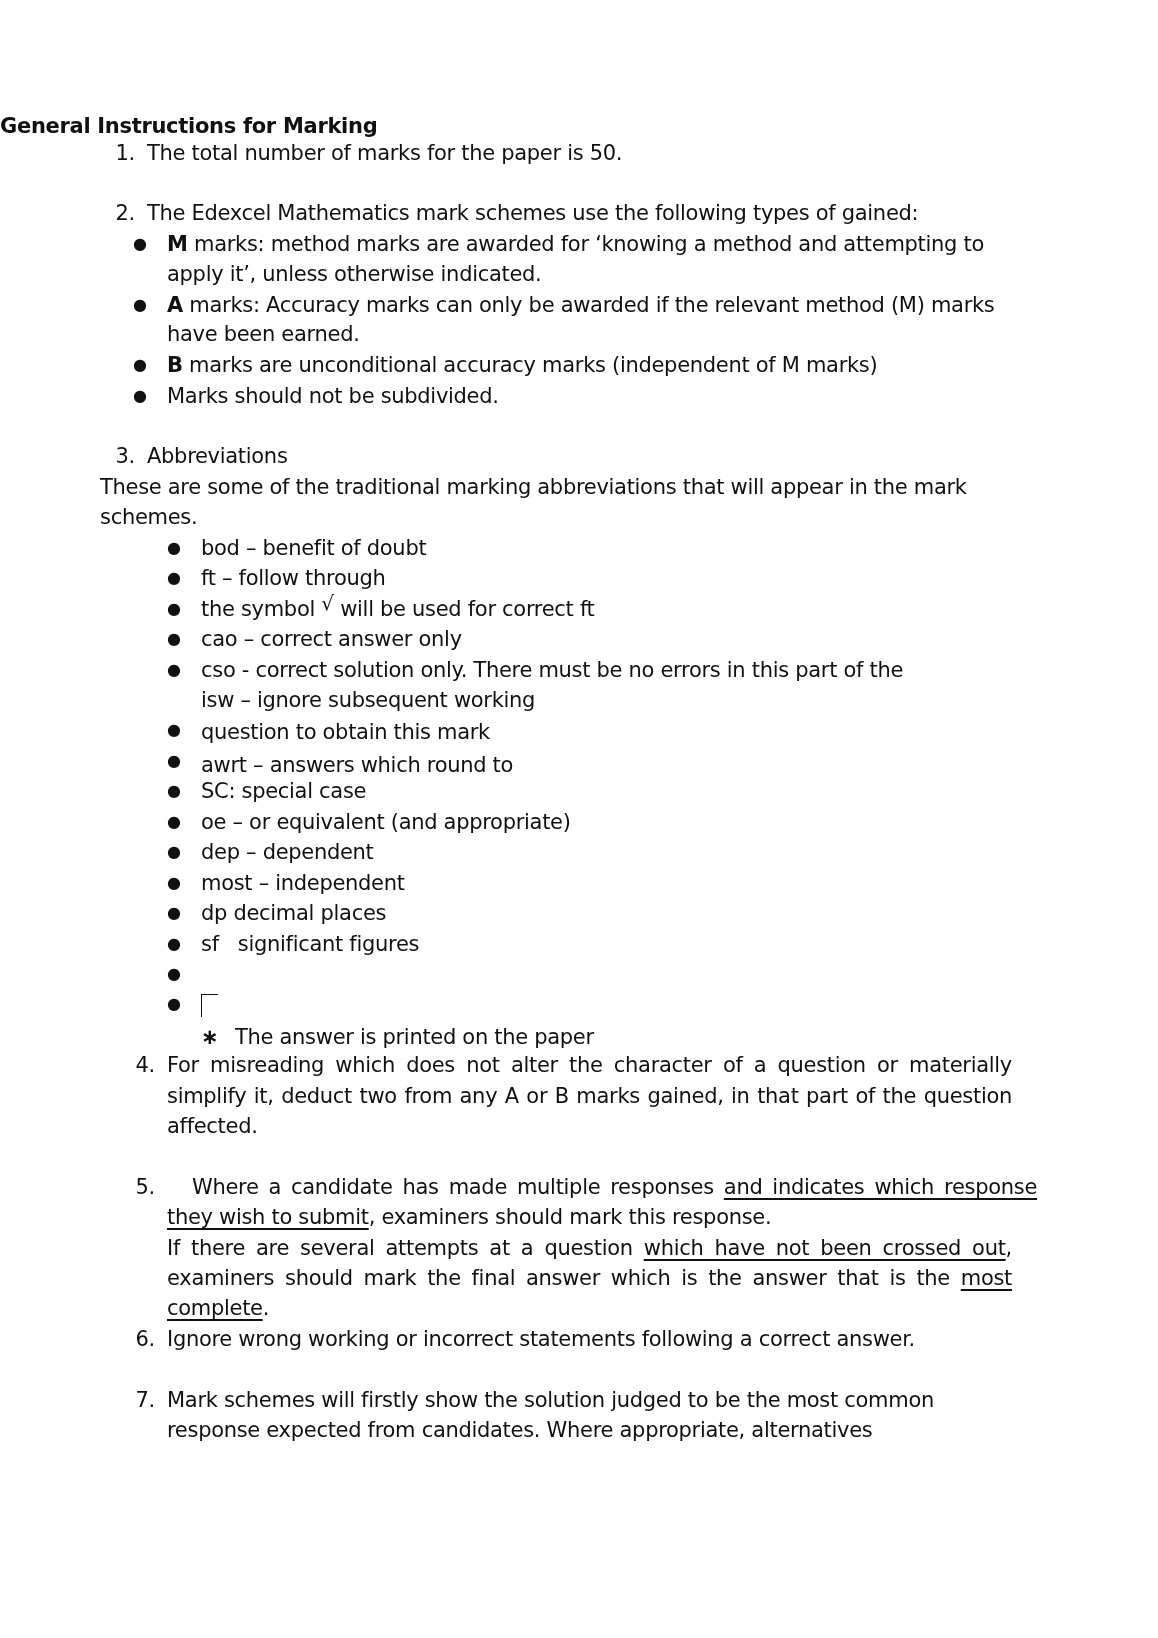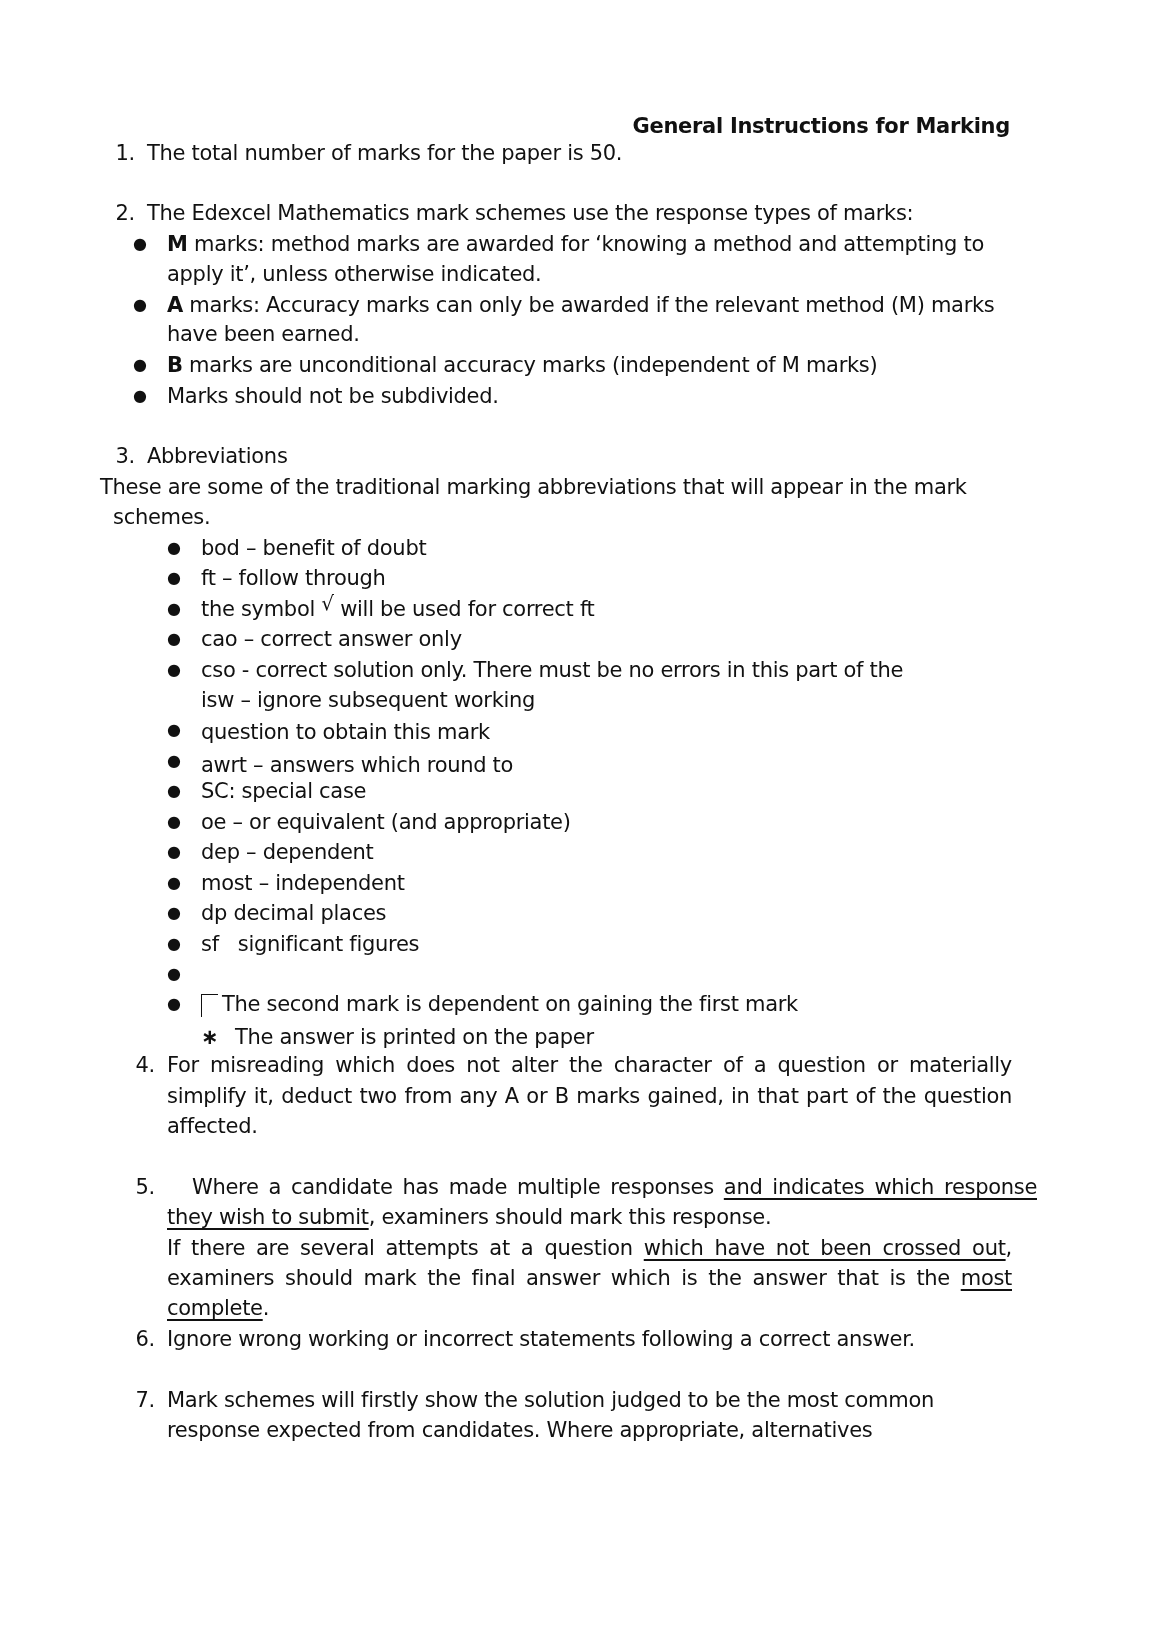--- a/index.html
+++ b/index.html
@@ -2,21 +2,21 @@
 <html><head>
 <meta charset="utf-8">
 <style>
   html, body { margin: 0; padding: 0; background: #ffffff; }
   body {
     width: 1158px; height: 1638px; position: relative; overflow: hidden;
     font-family: "DejaVu Sans", sans-serif; color: #111111;
     font-size: 21px; letter-spacing: -0.3px;
   }
   .abs { position: absolute; white-space: nowrap; line-height: 32px; }
-  .title { font-weight: bold; left: 0; width: 1010px; text-align: right; top: 110px; }
+  .title { font-weight: bold; left: 0; width: 1010px; text-align: left; top: 110px; }
   .num { width: 40px; text-align: right; }
   .bullet { font-size: 16px; }
   .b { font-weight: bold; }
   .u { text-decoration: underline; text-underline-offset: 4px; }
   .just { white-space: normal; text-align: justify; text-align-last: justify; width: 845px; }
   .sym-box {
     display: inline-block; width: 16px; height: 22px; border-top: 1.5px solid #111;
     border-left: 1.5px solid #111; vertical-align: -6px; margin-right: 4px;
   }
   .sym-check { display: inline-block; font-size: 20px; position: relative; top: -6px; }
@@ -25,40 +25,40 @@
 <body>
 
 <div>
 
   <div class="abs title">General Instructions for Marking</div>
 
   <div class="abs num" style="left:95px;top:137px;">1.</div>
   <div class="abs" style="left:147px;top:137px;">The total number of marks for the paper is 50.</div>
 
   <div class="abs num" style="left:95px;top:197px;">2.</div>
-  <div class="abs" style="left:147px;top:197px;">The Edexcel Mathematics mark schemes use the response types of marks:</div>
+  <div class="abs" style="left:147px;top:197px;">The Edexcel Mathematics mark schemes use the following types of gained:</div>
 
   <div class="abs bullet" style="left:133px;top:228px;">●</div>
   <div class="abs" style="left:167px;top:228px;"><span class="b">M</span><span> marks: method marks are awarded for ‘knowing a method and attempting to</span></div>
   <div class="abs" style="left:167px;top:258px;">apply it’, unless otherwise indicated.</div>
 
   <div class="abs bullet" style="left:133px;top:289px;">●</div>
   <div class="abs" style="left:167px;top:289px;"><span class="b">A</span><span> marks: Accuracy marks can only be awarded if the relevant method (M) marks</span></div>
   <div class="abs" style="left:167px;top:318px;">have been earned.</div>
 
   <div class="abs bullet" style="left:133px;top:349px;">●</div>
   <div class="abs" style="left:167px;top:349px;"><span class="b">B</span><span> marks are unconditional accuracy marks (independent of M marks)</span></div>
 
   <div class="abs bullet" style="left:133px;top:380px;">●</div>
   <div class="abs" style="left:167px;top:380px;">Marks should not be subdivided.</div>
 
   <div class="abs num" style="left:95px;top:440px;">3.</div>
   <div class="abs" style="left:147px;top:440px;">Abbreviations</div>
   <div class="abs" style="left:100px;top:471px;">These are some of the traditional marking abbreviations that will appear in the mark</div>
-  <div class="abs" style="left:100px;top:501px;margin-left:13px;">schemes.</div>
+  <div class="abs" style="left:100px;top:501px;">schemes.</div>
 
   <div class="abs bullet" style="left:167px;top:532px;">●</div>
   <div class="abs" style="left:201px;top:532px;">bod – benefit of doubt</div>
 
   <div class="abs bullet" style="left:167px;top:562px;">●</div>
   <div class="abs" style="left:201px;top:562px;">ft – follow through</div>
 
   <div class="abs bullet" style="left:167px;top:593px;">●</div>
   <div class="abs" style="left:201px;top:593px;"><span>the symbol </span><span class="sym-check">√</span><span> will be used for correct ft</span></div>
 
@@ -90,21 +90,21 @@
   <div class="abs bullet" style="left:167px;top:897px;">●</div>
   <div class="abs" style="left:201px;top:897px;">dp decimal places</div>
 
   <div class="abs bullet" style="left:167px;top:928px;">●</div>
   <div class="abs" style="left:201px;top:928px;white-space:pre;">sf   significant figures</div>
 
   <div class="abs bullet" style="left:167px;top:958px;">●</div>
   <div class="abs" style="left:201px;top:1000px;margin-top:21px;"><span class="b" style="display:inline-block;width:34px;">∗</span><span>The answer is printed on the paper</span></div>
 
   <div class="abs bullet" style="left:167px;top:988px;">●</div>
-  <div class="abs" style="left:201px;top:988px;"><span class="sym-box"></span><span>The second mark is dependent on gaining the first mark</span></div>
+  <div class="abs" style="left:201px;top:988px;"><span class="sym-box"></span></div>
 
   <div class="abs num" style="left:115px;top:1049px;">4.</div>
   <div class="abs just" style="left:167px;top:1049px;">For misreading which does not alter the character of a question or materially</div>
   <div class="abs just" style="left:167px;top:1080px;">simplify it, deduct two from any A or B marks gained, in that part of the question</div>
   <div class="abs" style="left:167px;top:1110px;">affected.</div>
 
   <div class="abs num" style="left:115px;top:1171px;">5.</div>
   <div class="abs just" style="left:167px;top:1171px;margin-left:25px;"><span>Where a candidate has made multiple responses </span><span class="u">and indicates which response</span></div>
   <div class="abs" style="left:167px;top:1201px;"><span class="u">they wish to submit</span><span>, examiners should mark this response.</span></div>
   <div class="abs just" style="left:167px;top:1232px;"><span>If there are several attempts at a question </span><span class="u">which have not been crossed out</span><span>,</span></div>

